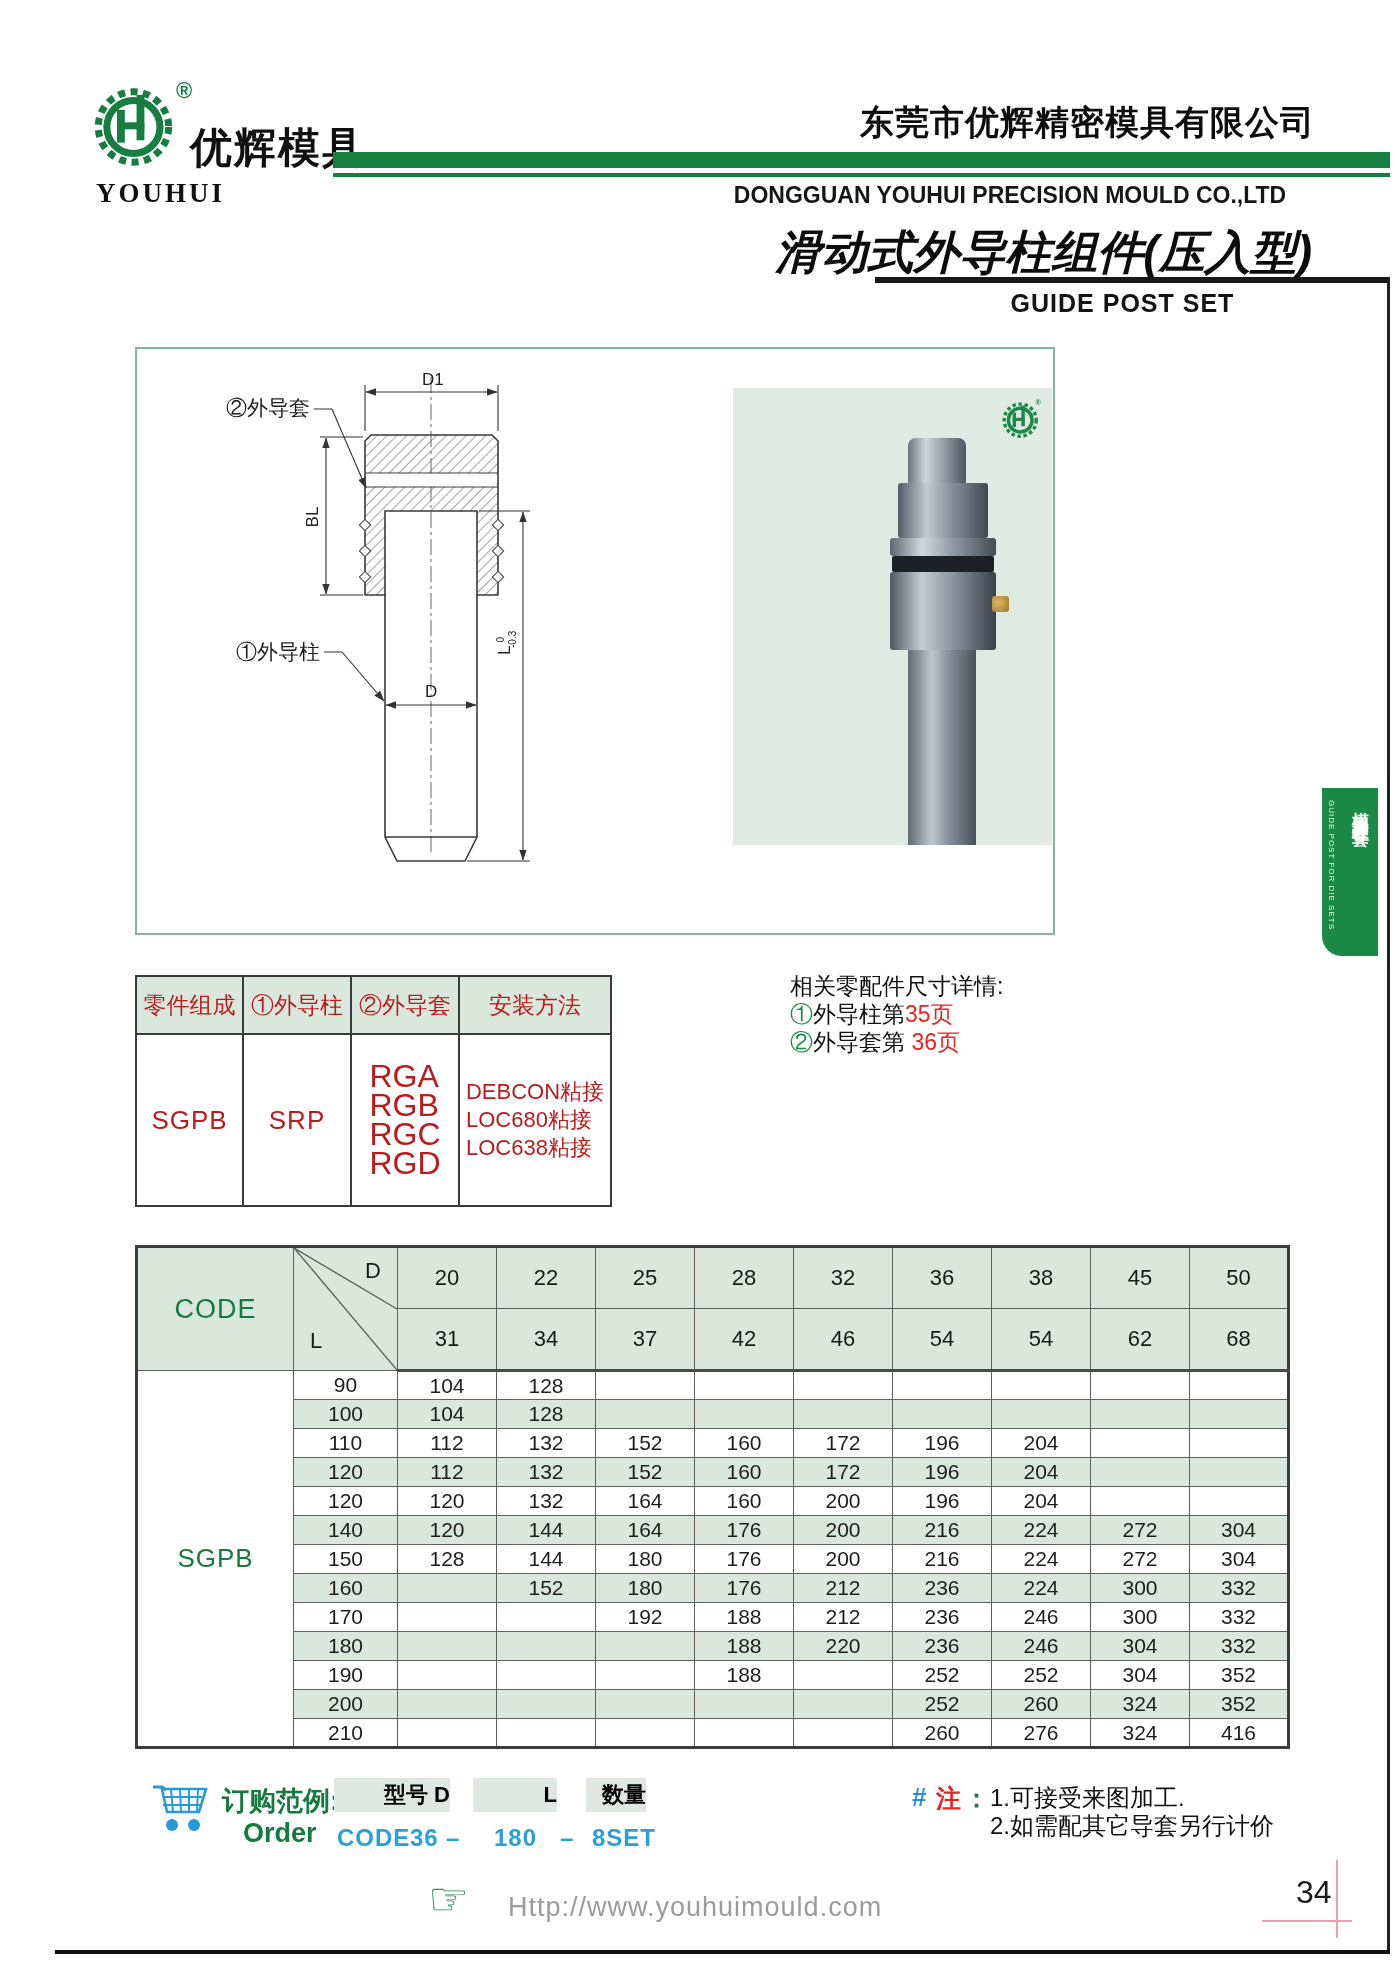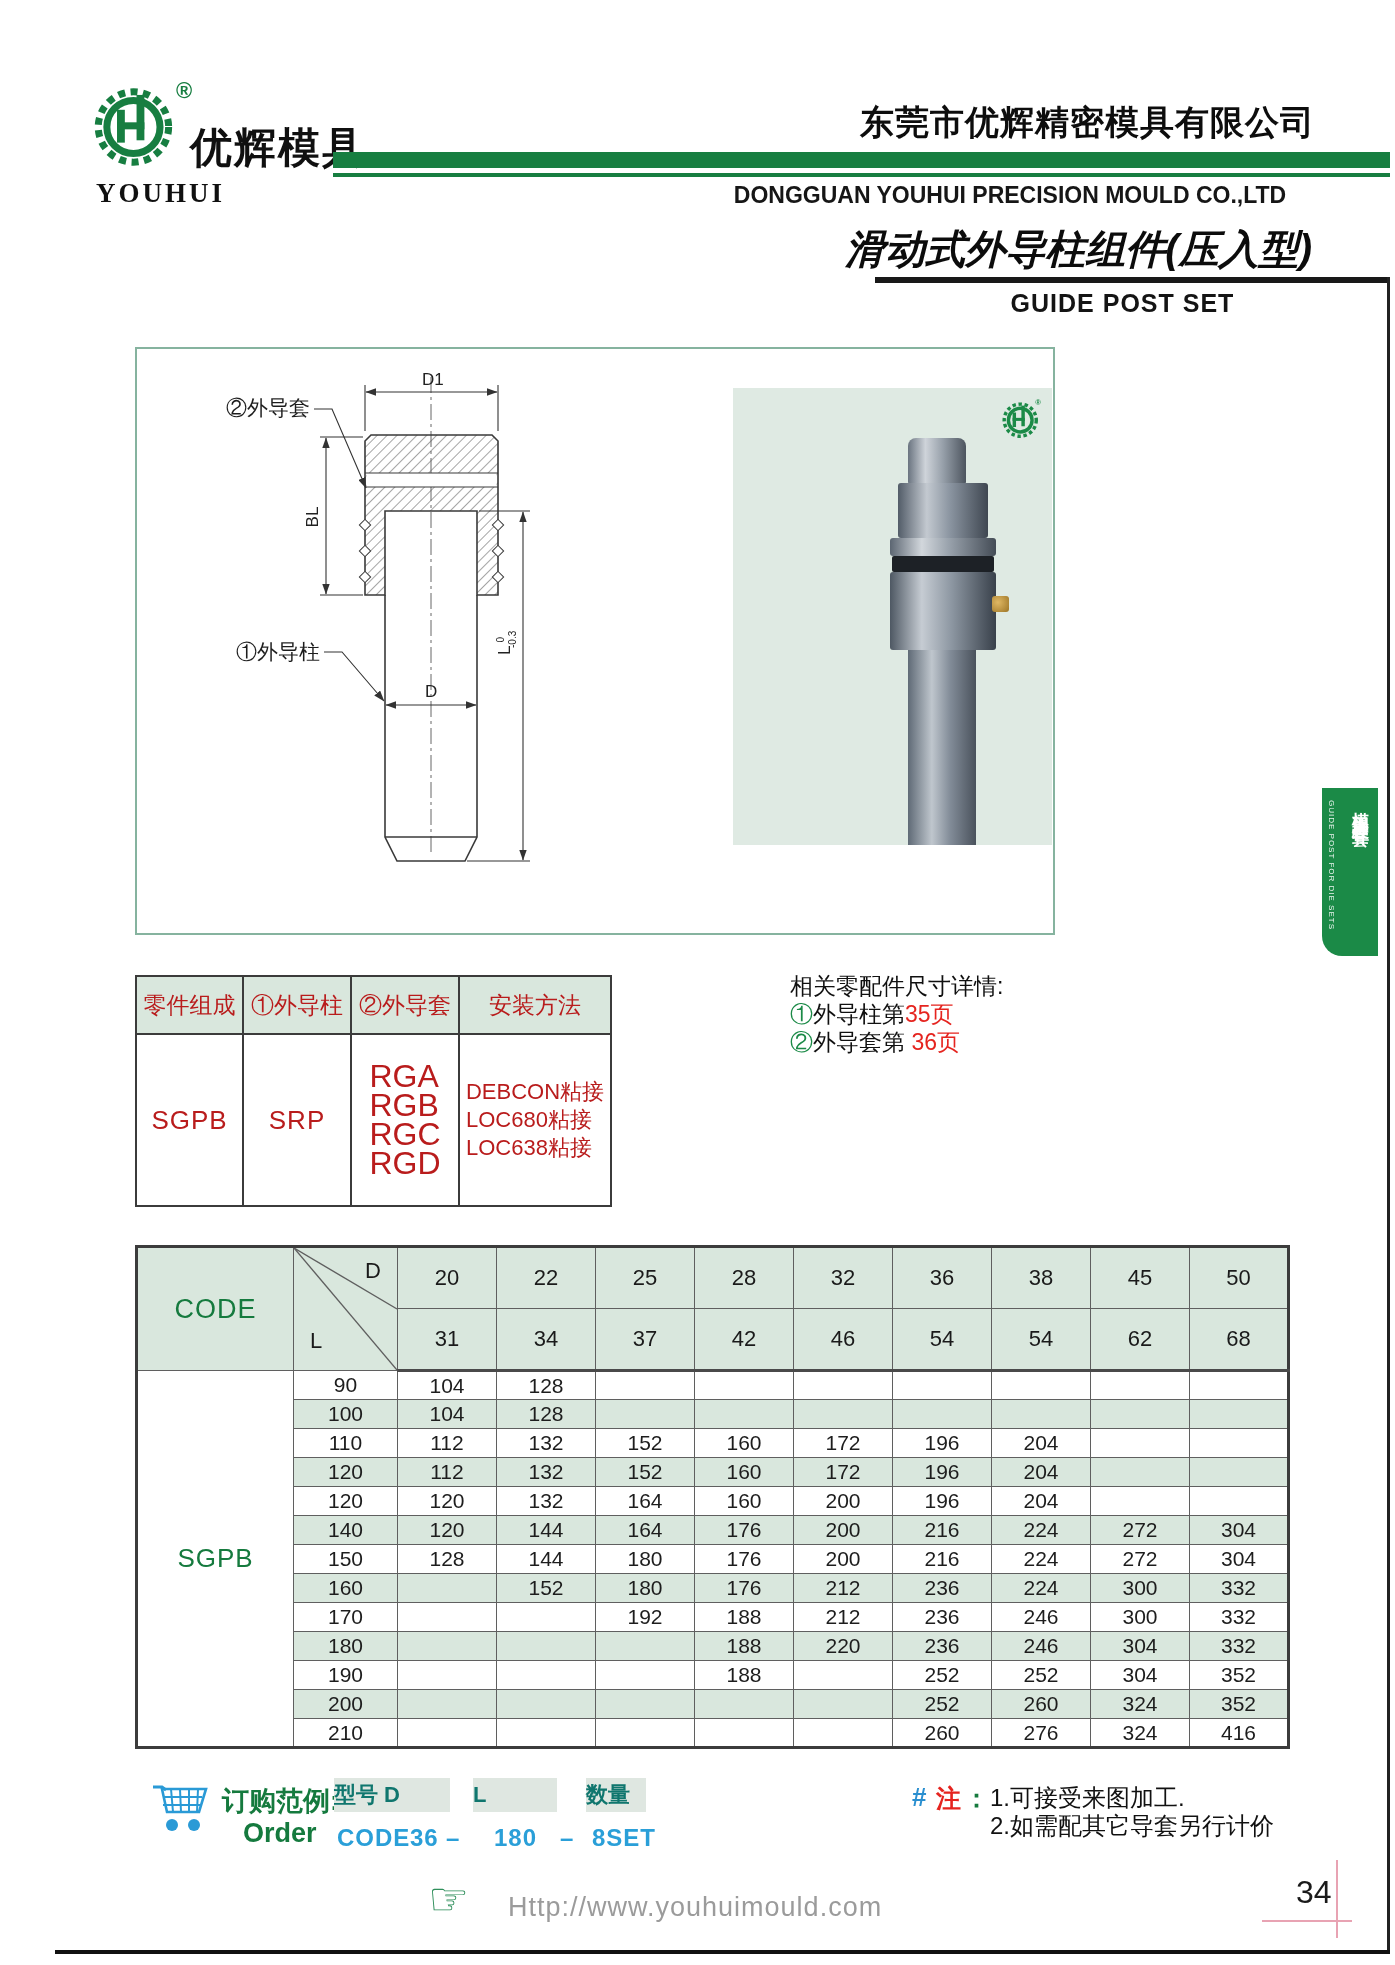--- a/index.html
+++ b/index.html
@@ -7,21 +7,21 @@
   .page { position:relative; width:1395px; height:1965px; background:#fff; margin:0 auto; overflow:hidden; }
   .abs { position:absolute; }
 
   
   .logo-cn { left:190px; top:120px; font-size:42px; font-weight:bold; color:#101010; letter-spacing:2px; }
   .logo-en { left:96px; top:178px; font-family:"Liberation Serif", serif; font-size:27px; font-weight:bold; color:#101010; letter-spacing:3px; }
   .company-cn { left:640px; top:100px; width:675px; text-align:right; font-size:34px; font-weight:bold; color:#0d0d0d; letter-spacing:1px; }
   .bar-thick { left:333px; top:152px; width:1057px; height:16px; background:#177e41; }
   .bar-thin  { left:333px; top:173px; width:1057px; height:4px;  background:#177e41; }
   .company-en { left:660px; top:182px; width:700px; text-align:center; font-size:23px; font-weight:bold; color:#161616; }
-  .title-cn { left:700px; top:222px; width:612px; text-align:right; font-size:40px; font-weight:bold; font-style:italic; color:#0c0c0c; }
+  .title-cn { left:700px; top:222px; width:612px; text-align:right; font-size:46px; font-weight:bold; font-style:italic; color:#0c0c0c; }
   .bar-black { left:875px; top:277px; width:515px; height:6px; background:#181818; }
   .title-en { left:950px; top:289px; width:345px; text-align:center; font-size:25px; font-weight:bold; color:#141414; letter-spacing:1px; }
 
   
   .right-border { left:1387px; top:277px; width:3px; height:1676px; background:#222; }
   .bottom-border { left:55px; top:1950px; width:1335px; height:4px; background:#111; }
 
   
   .tab { left:1322px; top:788px; width:56px; height:168px; background:#1b8a47; border-radius:0 0 0 20px; }
   .tab-cn { position:absolute; right:6px; top:10px; writing-mode:vertical-rl; color:#fff; font-size:17px; letter-spacing:3px; font-weight:bold; }
@@ -65,21 +65,21 @@
   .code-cell { color:#157a3e !important; font-size:27px !important; letter-spacing:1px; }
   .series-cell { color:#157a3e !important; font-size:26px !important; letter-spacing:1px; background:#fff !important; }
   .diag-cell { position:relative; background:#d9e7dd; }
   .diag-cell svg { position:absolute; inset:0; width:100%; height:100%; }
   .diag-d { position:absolute; right:16px; top:10px; font-size:22px; }
   .diag-l { position:absolute; left:16px; bottom:16px; font-size:22px; }
 
   
   .order-title { left:222px; top:1783px; font-size:27px; font-weight:bold; color:#157a3e; }
   .order-en { left:243px; top:1818px; font-size:27px; font-weight:bold; color:#157a3e; }
-  .obox { position:absolute; top:1778px; height:34px; background:#dfe7e1; color:#0f766e; font-size:22px; font-weight:bold; text-align:left; line-height:34px; }
+  .obox { position:absolute; top:1778px; height:34px; background:#dfe7e1; color:#000000; font-size:22px; font-weight:bold; text-align:right; line-height:34px; }
   .obox1 { left:334px; width:116px; }
   .obox2 { left:473px; width:84px; }
   .obox3 { left:586px; width:60px; }
   .otok { position:absolute; top:1824px; font-size:24px; font-weight:bold; color:#2a9fd8; letter-spacing:1px; }
 
   
   .note-hash { left:912px; top:1782px; font-size:26px; font-weight:bold; color:#2a8fd0; }
   .note-zhu { left:936px; top:1782px; font-size:25px; font-weight:bold; color:#e5241f; }
   .note-colon { left:964px; top:1782px; font-size:25px; font-weight:bold; color:#157a3e; }
   .note-item1 { left:990px; top:1782px; font-size:24px; color:#111; }

